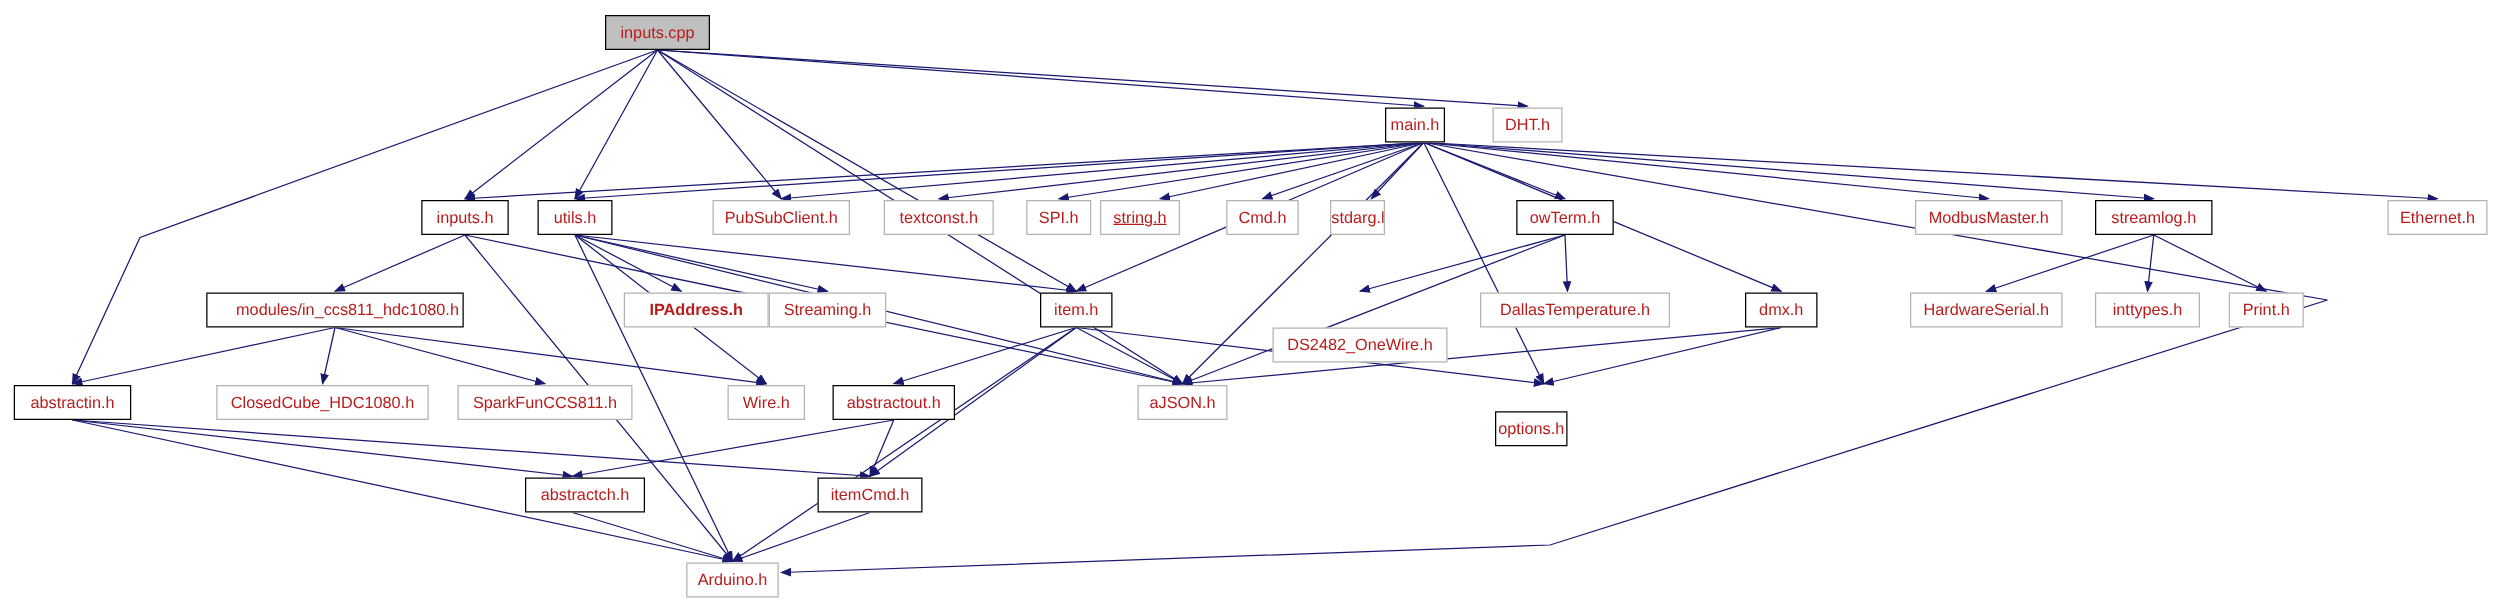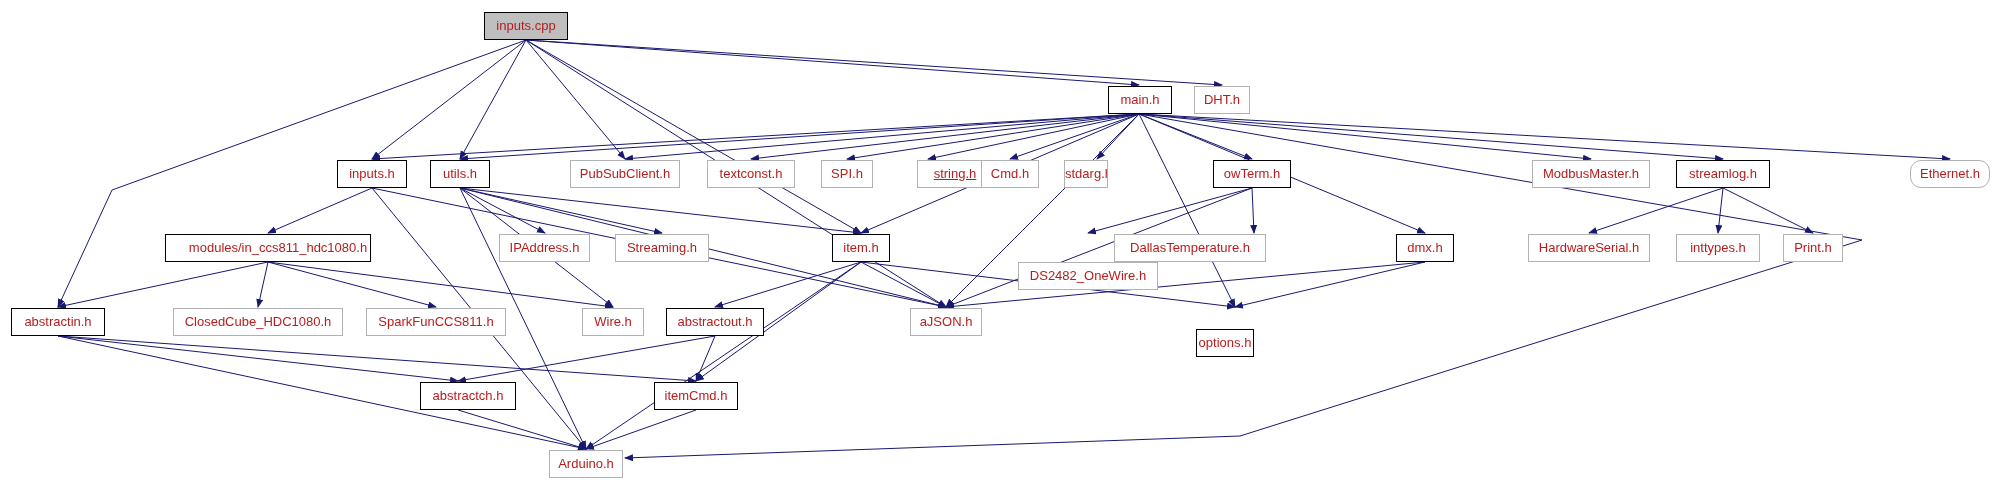--- a/index.html
+++ b/index.html
@@ -115,40 +115,40 @@
         <path d="M58,336 L696,381" class="edge" marker-end="url(#arrow)"></path>
         <path d="M58,336 L586,449" class="edge" marker-end="url(#arrow)"></path>
         <path d="M715,336 L458,381" class="edge" marker-end="url(#arrow)"></path>
         <path d="M715,336 L696,381" class="edge" marker-end="url(#arrow)"></path>
         <path d="M458,410 L586,449" class="edge" marker-end="url(#arrow)"></path>
         <path d="M696,410 L586,449" class="edge" marker-end="url(#arrow)"></path>
       </g>
   </svg>
   <div id="node-layer">
       <div class="node current" style="left: 484px; top: 12px; width: 84px;">inputs.cpp</div>
-      <div class="node" style="left: 1108px; top: 86px; width: 64px;">main.h</div>
+      <div class="node" style="left: 1108px; top: 86px; width: 48px;">main.h</div>
       <div class="node external" style="left: 1194px; top: 86px; width: 56px;">DHT.h</div>
       <div class="node" style="left: 337px; top: 160px; width: 70px;">inputs.h</div>
       <div class="node" style="left: 430px; top: 160px; width: 60px;">utils.h</div>
       <div class="node external" style="left: 570px; top: 160px; width: 110px;">PubSubClient.h</div>
       <div class="node external" style="left: 707px; top: 160px; width: 88px;">textconst.h</div>
       <div class="node external" style="left: 821px; top: 160px; width: 52px;">SPI.h</div>
-      <div class="node external" style="left: 917px; top: 160px; width: 76px; text-decoration: underline;">string.h</div>
+      <div class="node external" style="left: 880px; top: 160px; width: 64px; text-decoration: underline;">string.h</div>
       <div class="node external" style="left: 981px; top: 160px; width: 58px;">Cmd.h</div>
       <div class="node external" style="left: 1064px; top: 160px; width: 44px;">stdarg.h</div>
       <div class="node" style="left: 1213px; top: 160px; width: 78px;">owTerm.h</div>
       <div class="node external" style="left: 1532px; top: 160px; width: 118px;">ModbusMaster.h</div>
       <div class="node" style="left: 1676px; top: 160px; width: 94px;">streamlog.h</div>
-      <div class="node external" style="left: 1910px; top: 160px; width: 80px; border-radius: 11px;">Ethernet.h</div>
+      <div class="node external" style="left: 1910px; top: 160px; width: 80px;">Ethernet.h</div>
       <div class="node" style="left: 165px; top: 234px; width: 206px; padding-left: 20px;">modules/in_ccs811_hdc1080.h</div>
-      <div class="node external" style="left: 499px; top: 234px; width: 91px;">IPAddress.h</div>
+      <div class="node external" style="left: 499px; top: 234px; width: 116px; font-weight: bold;">IPAddress.h</div>
       <div class="node external" style="left: 615px; top: 234px; width: 94px;">Streaming.h</div>
       <div class="node" style="left: 832px; top: 234px; width: 58px;">item.h</div>
       <div class="node external" style="left: 1018px; top: 234px; width: 140px; margin-top: 28px;">DS2482_OneWire.h</div>
-      <div class="node external" style="left: 1114px; top: 234px; width: 152px;">DallasTemperature.h</div>
+      <div class="node external" style="left: 1184px; top: 234px; width: 152px;">DallasTemperature.h</div>
       <div class="node" style="left: 1396px; top: 234px; width: 58px;">dmx.h</div>
       <div class="node external" style="left: 1528px; top: 234px; width: 122px;">HardwareSerial.h</div>
       <div class="node external" style="left: 1676px; top: 234px; width: 84px;">inttypes.h</div>
       <div class="node external" style="left: 1783px; top: 234px; width: 60px;">Print.h</div>
       <div class="node" style="left: 11px; top: 308px; width: 94px;">abstractin.h</div>
       <div class="node external" style="left: 173px; top: 308px; width: 170px;">ClosedCube_HDC1080.h</div>
       <div class="node external" style="left: 366px; top: 308px; width: 140px;">SparkFunCCS811.h</div>
       <div class="node external" style="left: 582px; top: 308px; width: 62px;">Wire.h</div>
       <div class="node" style="left: 666px; top: 308px; width: 98px;">abstractout.h</div>
       <div class="node external" style="left: 910px; top: 308px; width: 72px;">aJSON.h</div>

